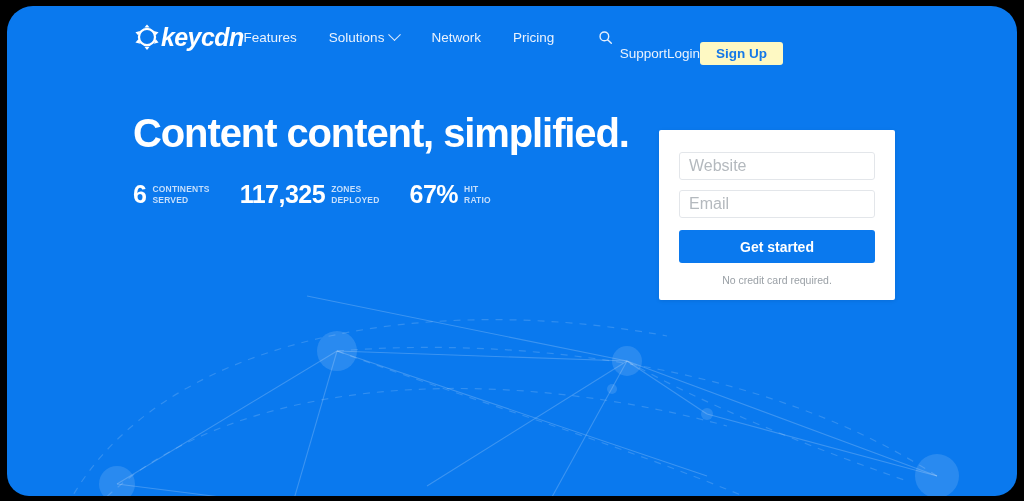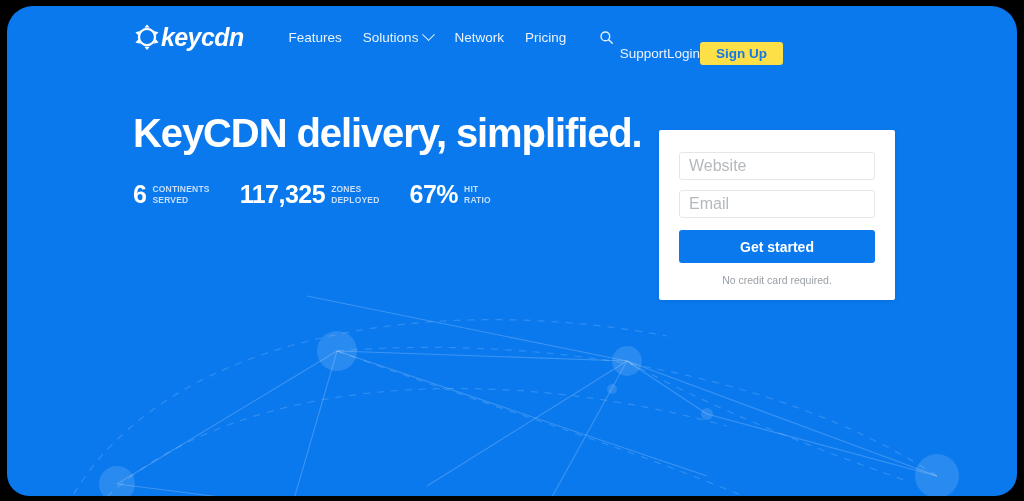--- a/index.html
+++ b/index.html
@@ -75,22 +75,21 @@
     font-style: italic;
     letter-spacing: -0.6px;
     color: #ffffff;
     line-height: 1;
     margin-left: -3px;
   }
 
   .nav-main {
     display: flex;
     align-items: center;
-    gap: 21px;
-    margin-left: 45px;
+    gap: 32px;
   }
 
   .nav-link {
     color: #eaf2fd;
     font-size: 13.5px;
     text-decoration: none;
     cursor: pointer;
     white-space: nowrap;
     display: flex;
     align-items: center;
@@ -117,21 +116,21 @@
   }
 
   .nav-right {
     margin-left: auto;
     display: flex;
     align-items: center;
     margin-top: 33px;
   }
 
   .signup-btn {
-    background: #fde047;
+    background: #fef9c3;
     color: #1478e8;
     font-size: 13.5px;
     font-weight: 700;
     border: none;
     border-radius: 3px;
     padding: 4px 16px;
     cursor: pointer;
     font-family: "Liberation Sans", sans-serif;
     white-space: nowrap;
   }
@@ -326,21 +325,21 @@
           <span>Support</span>
         </a>
         <a class="nav-link" href="#">
           <span>Login</span>
         </a>
         <button class="signup-btn">Sign Up</button>
       </div>
     </div>
 
     <div class="hero">
-      <h1 class="hero-title">KeyCDN delivery, simplified.</h1>
+      <h1 class="hero-title">Content content, simplified.</h1>
 
       <div class="stats">
         <div class="stat">
           <span class="stat-value">6</span>
           <span class="stat-label">
             <span>CONTINENTS</span><br>
             <span>SERVED</span>
           </span>
         </div>
         <div class="stat">

